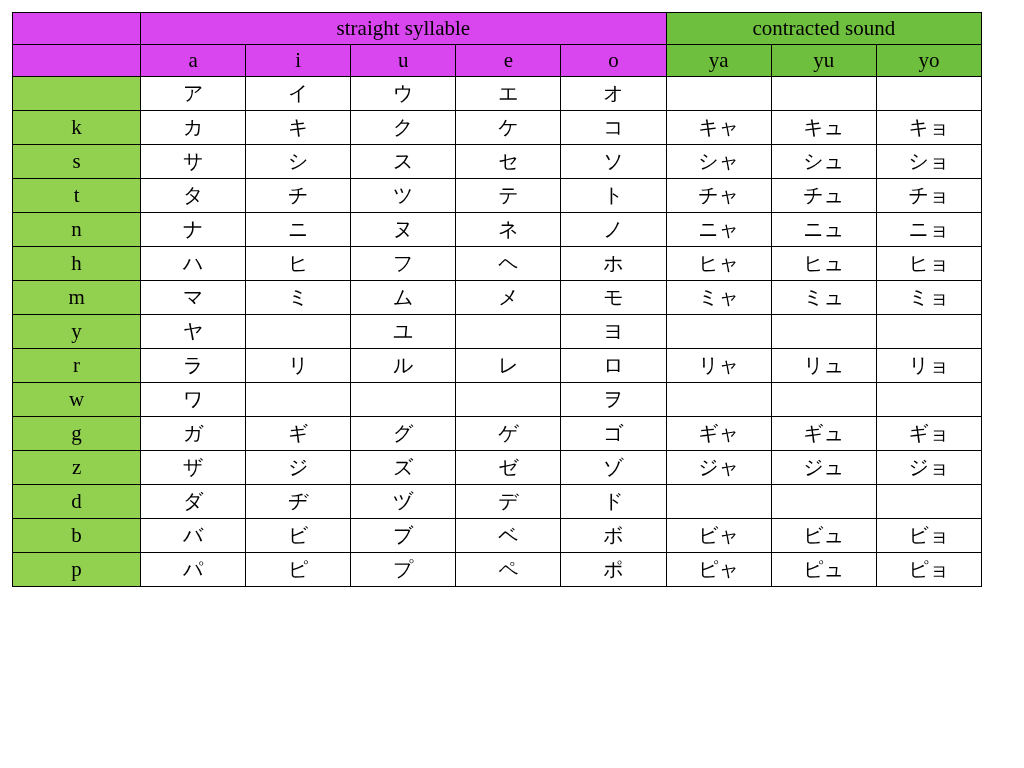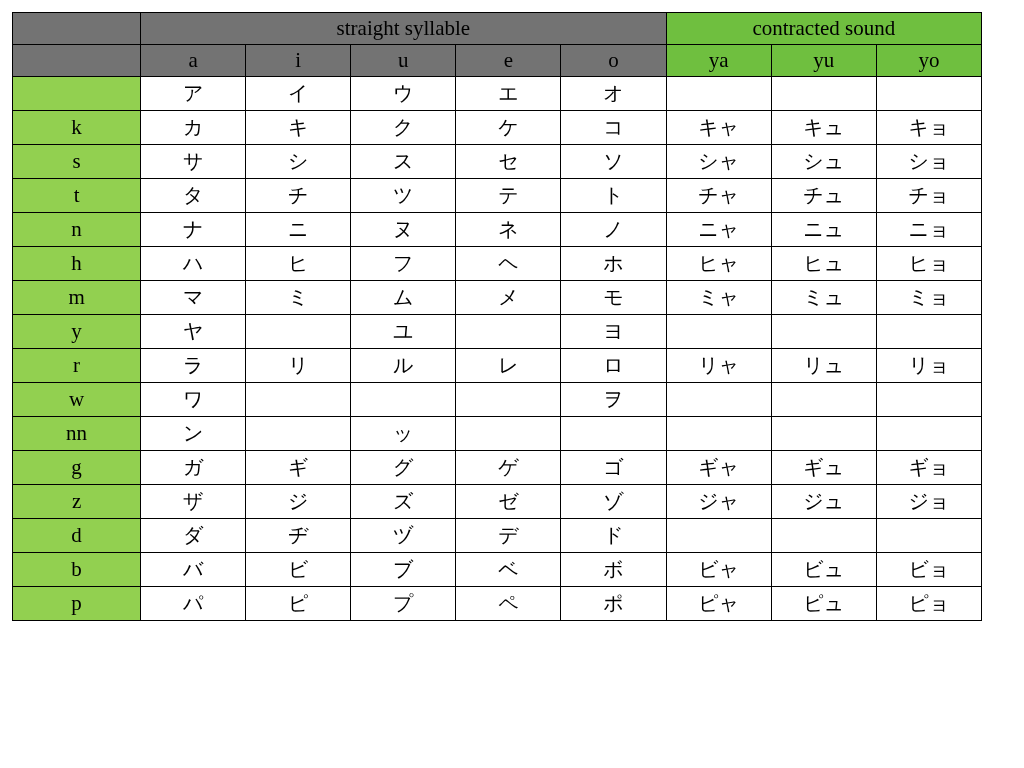--- a/index.html
+++ b/index.html
@@ -26,21 +26,21 @@
     td {
       font-size: 20px;
     }
     th {
       font-size: 21px;
     }
     col.rowhdr { width: 128px; }
     col.c { width: 105px; }
 
     .hdr-light {
-      background: #737373;
+      background: #d946ef;
       font-family: Liberation Serif, serif;
     }
     .hdr-dark {
       background: #6fbf3f;
       margin-top: 26px;
     }
     .rowlabel {
       background: #92d050;
       font-size: 21px;
     }
@@ -188,31 +188,20 @@
     <td class="jp">ワ</td>
     <td class="jp"></td>
     <td class="jp"></td>
     <td class="jp"></td>
     <td class="jp">ヲ</td>
     <td class="jp"></td>
     <td class="jp"></td>
     <td class="jp"></td>
   </tr>
   <tr>
-    <td class="rowlabel">nn</td>
-    <td class="jp">ン</td>
-    <td class="jp"></td>
-    <td class="jp">ッ</td>
-    <td class="jp"></td>
-    <td class="jp"></td>
-    <td class="jp"></td>
-    <td class="jp"></td>
-    <td class="jp"></td>
-  </tr>
-  <tr>
     <td class="rowlabel">g</td>
     <td class="jp">ガ</td>
     <td class="jp">ギ</td>
     <td class="jp">グ</td>
     <td class="jp">ゲ</td>
     <td class="jp">ゴ</td>
     <td class="jp">ギャ</td>
     <td class="jp">ギュ</td>
     <td class="jp">ギョ</td>
   </tr>

